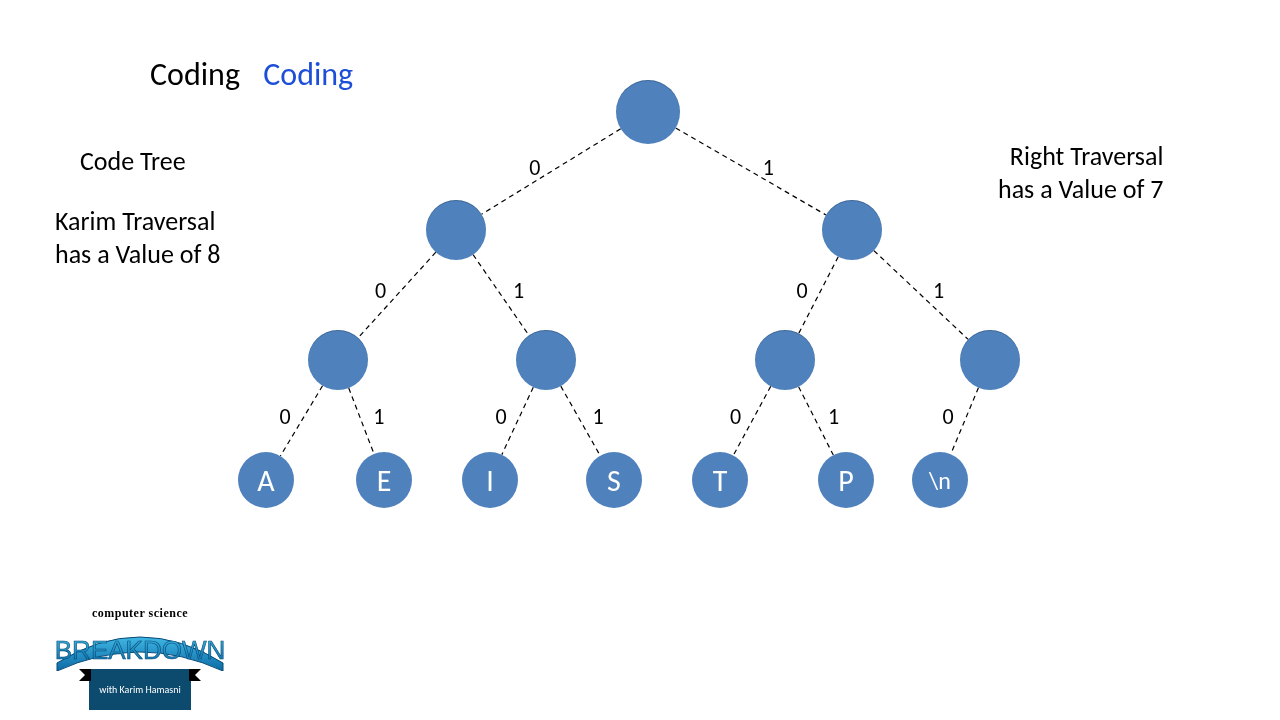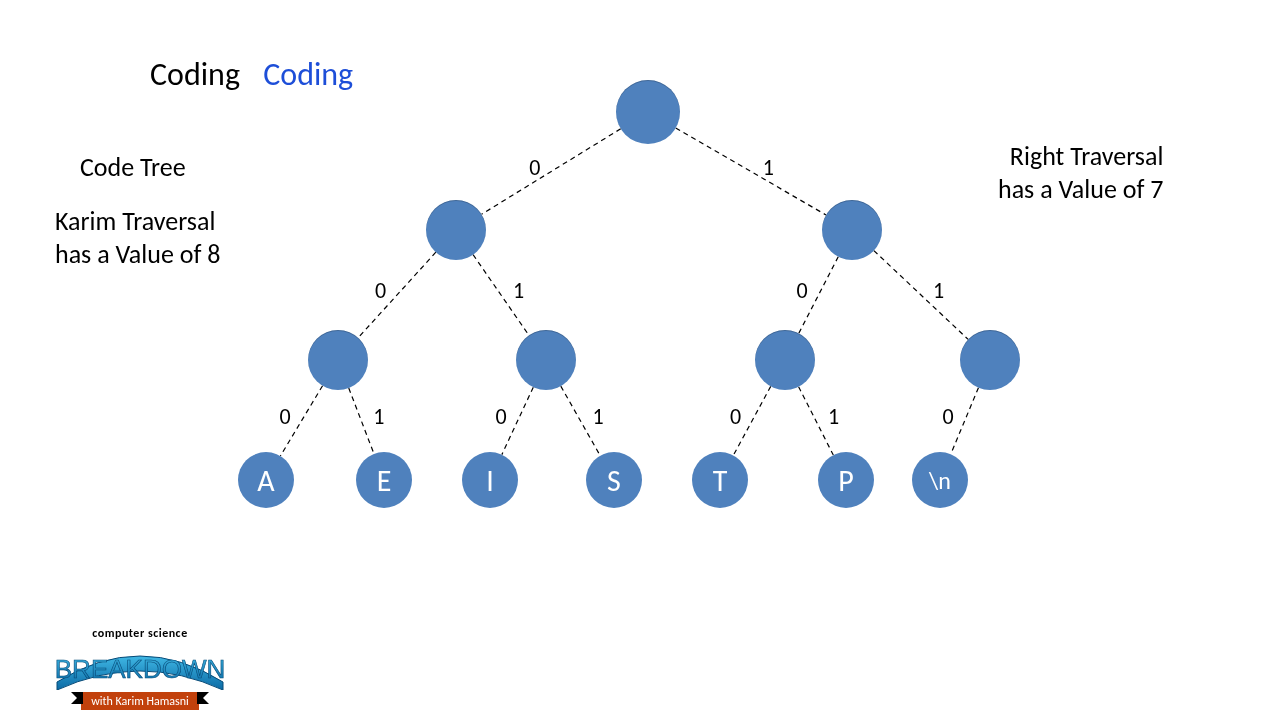--- a/index.html
+++ b/index.html
@@ -16,21 +16,21 @@
   .title {
     font-size: 32px;
     left: 150px;
     top: 55px;
   }
   .title .accent { color: #1d4ed8; margin-left: 16px; }
   .label {
     font-size: 26px;
     line-height: 1.25;
   }
-  .codeTree { left: 80px; top: 151px; }
+  .codeTree { left: 80px; top: 145px; }
   .leftTrav { left: 55px; top: 205px; }
   .rightTrav { left: 998px; top: 140px; text-align: right;}
   .node {
     position: absolute;
     width: 60px;
     height: 60px;
     border-radius: 50%;
     background: #4f81bd;
     box-shadow: 0 1px 0 rgba(0,0,0,0.2) inset;
   }
@@ -65,29 +65,30 @@
     left: 50px;
     bottom: 10px;
     width: 180px;
     text-align: center;
   }
   .logo .cs {
     font-size: 12px;
     font-weight: bold;
     color: #000;
     letter-spacing: 0.5px;
+    font-family: Liberation Serif, serif;
   }
   .logo svg { display: block; margin: 0 auto; }
   .logo .ribbon {
     position: relative;
     display: inline-block;
-    background: #c2410c;
+    background: #0c4a6e;
     color: #fff;
-    font-size: 12px;
-    padding: 2px 10px;
+    font-size: 10px;
+    padding: 14px 10px;
     margin-top: -2px;
   }
   .logo .ribbon::before,
   .logo .ribbon::after {
     content: "";
     position: absolute;
     top: 0;
     width: 0; height: 0;
     border: 6px solid transparent;
   }

